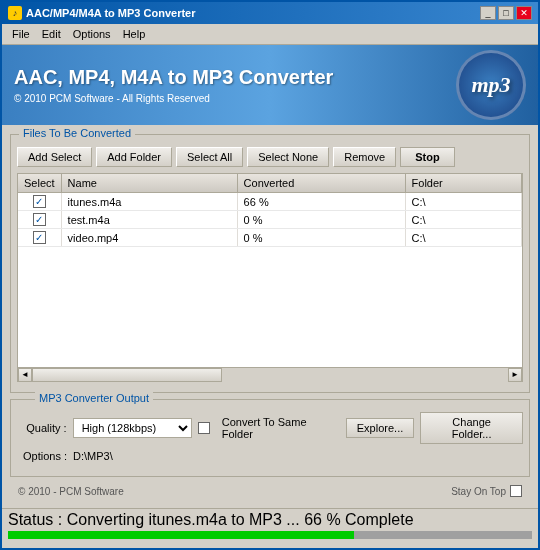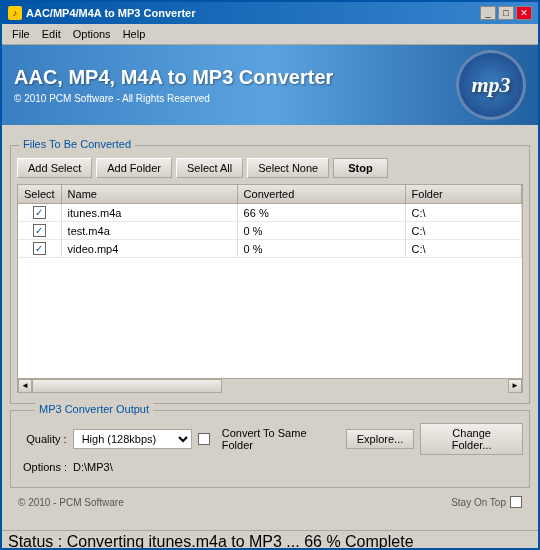--- a/index.html
+++ b/index.html
@@ -105,21 +105,21 @@
       font-size: 22px;
       font-style: italic;
       font-weight: bold;
       font-family: Georgia, serif;
       text-shadow: 2px 2px 4px rgba(0,0,0,0.5);
     }
 
     
     .main-content {
       background: #d4d0c8;
-      padding: 20px 8px;
+      padding: 9px 8px;
     }
 
     
     .group-box {
       border: 1px solid #aca899;
       background: #d4d0c8;
       margin-bottom: 6px;
       position: relative;
     }
     .group-box-title {
@@ -373,20 +373,21 @@
 
   <div class="group-box">
     <span class="group-box-title">Files To Be Converted</span>
     <div class="group-box-content">
 
       <div class="toolbar">
         <button class="btn">Add Select</button>
         <button class="btn">Add Folder</button>
         <button class="btn">Select All</button>
         <button class="btn">Select None</button>
+        <button class="btn">Remove</button>
         <button class="btn-stop">Stop</button>
       </div>
 
       <div class="file-list-container">
         <table class="file-table">
           <thead>
             <tr>
               <th class="check-cell">Select</th>
               <th>Name</th>
               <th>Converted</th>

